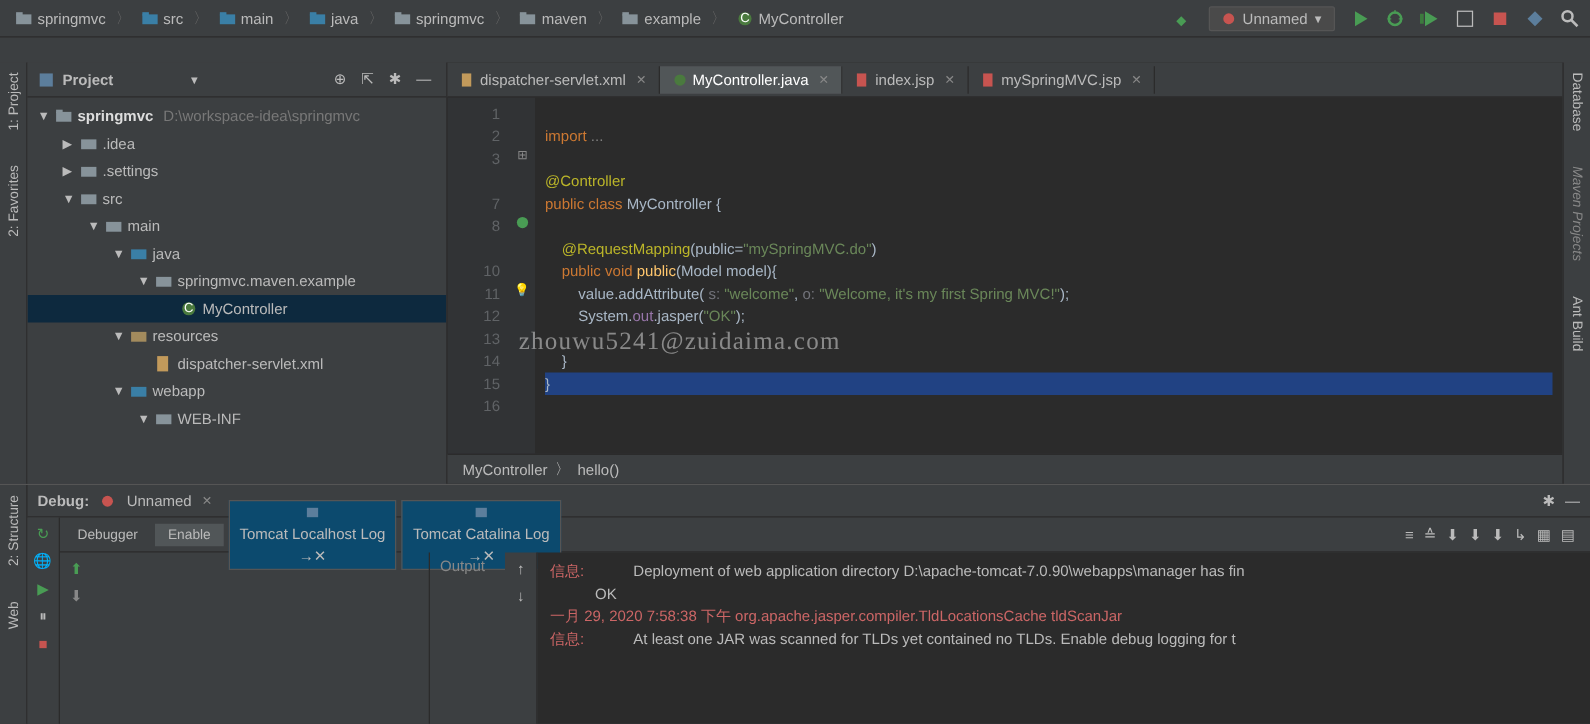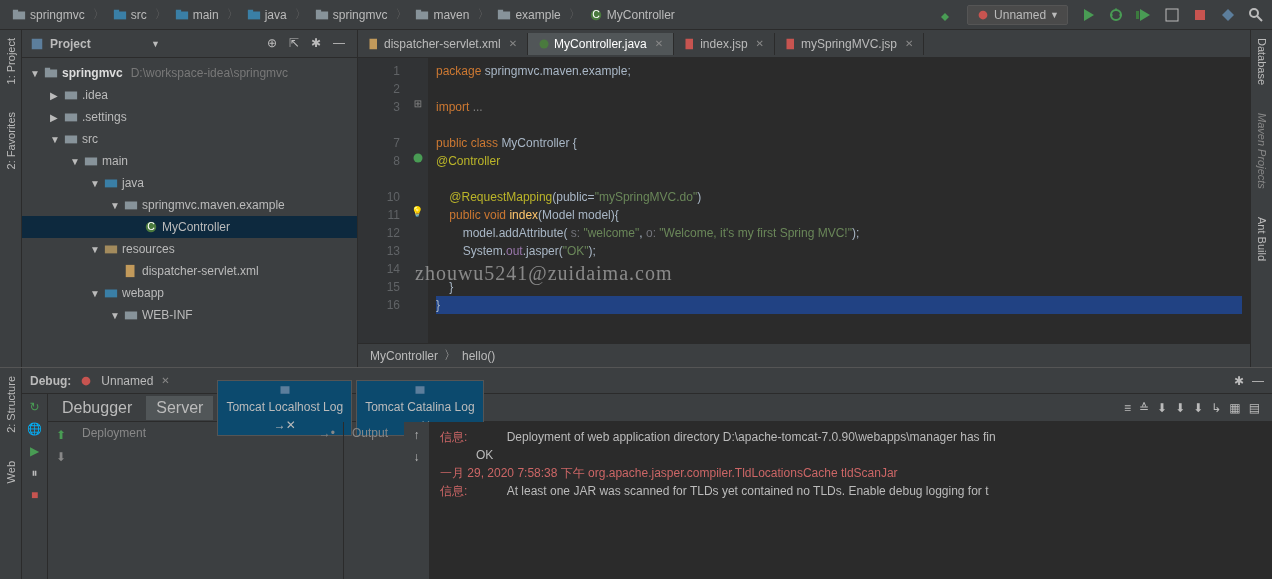--- a/index.html
+++ b/index.html
@@ -5,21 +5,21 @@
 *{margin:0;padding:0;box-sizing:border-box;font-family:'Segoe UI',Arial,sans-serif;font-size:12px;}
 body{background:#3c3f41;color:#bbbbbb;width:1272px;height:579px;overflow:hidden;position:relative;}
 .nav-bar{height:30px;background:#3c3f41;display:flex;align-items:center;padding:0 8px;border-bottom:1px solid #2b2b2b;}
 .breadcrumb{display:flex;align-items:center;gap:2px;flex:1;}
 .bc-item{display:flex;align-items:center;gap:4px;padding:2px 4px;color:#bbbbbb;font-family:monospace;}
 .bc-sep{color:#666;margin:0 2px;}
 .folder-icon{width:14px;height:14px;display:inline-block;}
 .toolbar-right{display:flex;align-items:center;gap:12px;}
 .run-config{background:#4a4a4a;border:1px solid #555;padding:2px 8px;border-radius:2px;display:flex;align-items:center;gap:4px;}
 .tb-icon{width:16px;height:16px;display:inline-block;}
-.main-area{display:flex;height:337px;}
+.main-area{display:flex;height:337px;margin-top:20px;}
 .left-sidebar{width:22px;background:#3c3f41;border-right:1px solid #2b2b2b;display:flex;flex-direction:column;align-items:center;padding-top:4px;gap:20px;}
 .vtab{writing-mode:vertical-rl;transform:rotate(180deg);font-size:11px;color:#bbb;padding:4px 2px;cursor:pointer;}
 .project-panel{width:336px;background:#3c3f41;border-right:1px solid #2b2b2b;display:flex;flex-direction:column;}
 .panel-header{height:28px;display:flex;align-items:center;padding:0 8px;border-bottom:1px solid #2b2b2b;gap:6px;}
 .panel-title{font-weight:bold;flex:1;}
 .panel-btn{width:16px;height:16px;color:#bbb;cursor:pointer;}
 .tree{flex:1;overflow:auto;padding:4px 0;}
 .tree-row{display:flex;align-items:center;height:22px;padding-left:8px;cursor:pointer;gap:4px;font-family:monospace;font-size:12px;}
 .tree-row.selected{background:#0d293e;}
 .arrow{width:10px;display:inline-block;color:#bbb;font-size:10px;}
@@ -46,21 +46,21 @@
 .code-highlight{background:#214283;}
 .breadcrumb-bottom{height:24px;background:#3c3f41;border-top:1px solid #2b2b2b;display:flex;align-items:center;padding:0 12px;font-family:monospace;color:#bbb;gap:6px;}
 .right-sidebar{width:22px;background:#3c3f41;border-left:1px solid #2b2b2b;display:flex;flex-direction:column;align-items:center;gap:20px;padding-top:4px;}
 .debug-panel{height:212px;background:#3c3f41;border-top:1px solid #555;display:flex;}
 .debug-header{height:26px;display:flex;align-items:center;padding:0 8px;gap:8px;border-bottom:1px solid #2b2b2b;}
 .debug-header .title{font-weight:bold;}
 .debug-body{display:flex;flex:1;}
 .debug-left-tb{width:26px;background:#3c3f41;display:flex;flex-direction:column;align-items:center;gap:8px;padding-top:6px;border-right:1px solid #2b2b2b;}
 .debug-main{flex:1;display:flex;flex-direction:column;}
 .debug-tabs{height:28px;display:flex;align-items:center;border-bottom:1px solid #2b2b2b;padding:0 4px;gap:4px;}
-.dtab{padding:3px 10px;color:#bbb;cursor:pointer;font-size:16px;}
+.dtab{padding:3px 10px;color:#bbb;cursor:pointer;font-size:11px;}
 .dtab.active{background:#515658;}
 .dtab-log{display:flex;align-items:center;gap:4px;background:#0c4a6e;padding:3px 8px;border:1px solid #555;flex-direction:column;}
 .console-toolbar{display:flex;gap:8px;margin-left:auto;padding-right:8px;}
 .debug-content{flex:1;display:flex;}
 .deploy-panel{width:270px;border-right:1px solid #2b2b2b;}
 .deploy-header{display:flex;padding:4px 8px;color:#888;}
 .deploy-row{display:flex;align-items:center;gap:6px;padding:4px 8px;}
 .deploy-left-tb{width:26px;display:flex;flex-direction:column;align-items:center;gap:8px;padding-top:6px;}
 .console-out{flex:1;background:#2b2b2b;padding:6px 10px;font-family:'Consolas',monospace;font-size:12px;overflow:hidden;}
 .console-line{white-space:pre;line-height:18px;}
@@ -352,30 +352,29 @@
           <div></div>
           <div></div>
           <div>💡</div>
           <div></div>
           <div></div>
           <div></div>
           <div></div>
           <div></div>
       </div>
       <div class="code">
-        <div class="code-line"><span class="kw">package</span><span> springmvc.maven.example;</span></div>
         <div class="code-line"></div>
         <div class="code-line"><span class="kw">import</span><span class="comment"> ...</span></div>
         <div class="code-line"></div>
+        <div class="code-line"><span class="anno">@Controller</span></div>
         <div class="code-line"><span class="kw">public class </span><span>MyController </span><span>{</span></div>
-        <div class="code-line"><span class="anno">@Controller</span></div>
         <div class="code-line"></div>
         <div class="code-line">    <span class="anno">@RequestMapping</span><span>(public=</span><span class="str">"mySpringMVC.do"</span><span>)</span></div>
-        <div class="code-line">    <span class="kw">public void </span><span class="method">index</span><span>(Model model){</span></div>
-        <div class="code-line"><span>        model.addAttribute(</span><span class="param"> s: </span><span class="str">"welcome"</span><span>, </span><span class="param">o: </span><span class="str">"Welcome, it's my first Spring MVC!"</span><span>);</span></div>
+        <div class="code-line">    <span class="kw">public void </span><span class="method">public</span><span>(Model model){</span></div>
+        <div class="code-line"><span>        value.addAttribute(</span><span class="param"> s: </span><span class="str">"welcome"</span><span>, </span><span class="param">o: </span><span class="str">"Welcome, it's my first Spring MVC!"</span><span>);</span></div>
         <div class="code-line"><span>        System.</span><span style="color:#9876aa">out</span><span>.jasper(</span><span class="str">"OK"</span><span>);</span></div>
         <div class="code-line"></div>
         <div class="code-line"><span>    }</span></div>
         <div class="code-line code-highlight"><span>}</span></div>
       </div>
     </div>
     <div class="breadcrumb-bottom">
       <span>MyController</span>
       <span>〉</span>
       <span>hello()</span>
@@ -410,21 +409,21 @@
       <div class="debug-left-tb">
         <span style="color:#499c54">↻</span>
         <span style="color:#5c9ccc">🌐</span>
         <span style="color:#499c54">▶</span>
         <span style="color:#bbb">⏸</span>
         <span style="color:#c75450">■</span>
       </div>
       <div class="debug-main">
         <div class="debug-tabs">
           <span class="dtab">Debugger</span>
-          <span class="dtab active">Server</span>
+          <span class="dtab active">Enable</span>
           <span class="dtab-log"><svg width="12" height="12" viewBox="0 0 16 16">
                 <rect x="2" y="3" width="12" height="10" fill="#5c7e9c"></rect>
               </svg><span>Tomcat Localhost Log</span> →✕</span>
           <span class="dtab-log"><svg width="12" height="12" viewBox="0 0 16 16">
                 <rect x="2" y="3" width="12" height="10" fill="#5c7e9c"></rect>
               </svg><span>Tomcat Catalina Log</span> →✕</span>
           <div class="console-toolbar">
             <span>≡</span>
             <span>≙</span>
             <span>⬇</span>
@@ -434,24 +433,20 @@
             <span>▦</span>
             <span>▤</span>
           </div>
         </div>
         <div class="debug-content">
           <div class="deploy-left-tb">
             <span style="color:#499c54">⬆</span>
             <span style="color:#888">⬇</span>
           </div>
           <div class="deploy-panel">
-            <div class="deploy-header">
-              <span>Deployment</span>
-              <span style="margin-left:auto">→•</span>
-            </div>
           </div>
           <div style="width:60px;color:#888;padding:4px 8px"><span>Output</span></div>
           <div class="console-left-tb">
             <span>↑</span>
             <span>↓</span>
           </div>
           <div class="console-out">
             <div class="console-line red"><span>信息: </span><span class="white">Deployment of web application directory D:\apache-tomcat-7.0.90\webapps\manager has fin</span></div>
             <div class="console-line white">OK</div>
             <div class="console-line red">一月 29, 2020 7:58:38 下午 org.apache.jasper.compiler.TldLocationsCache tldScanJar</div>

